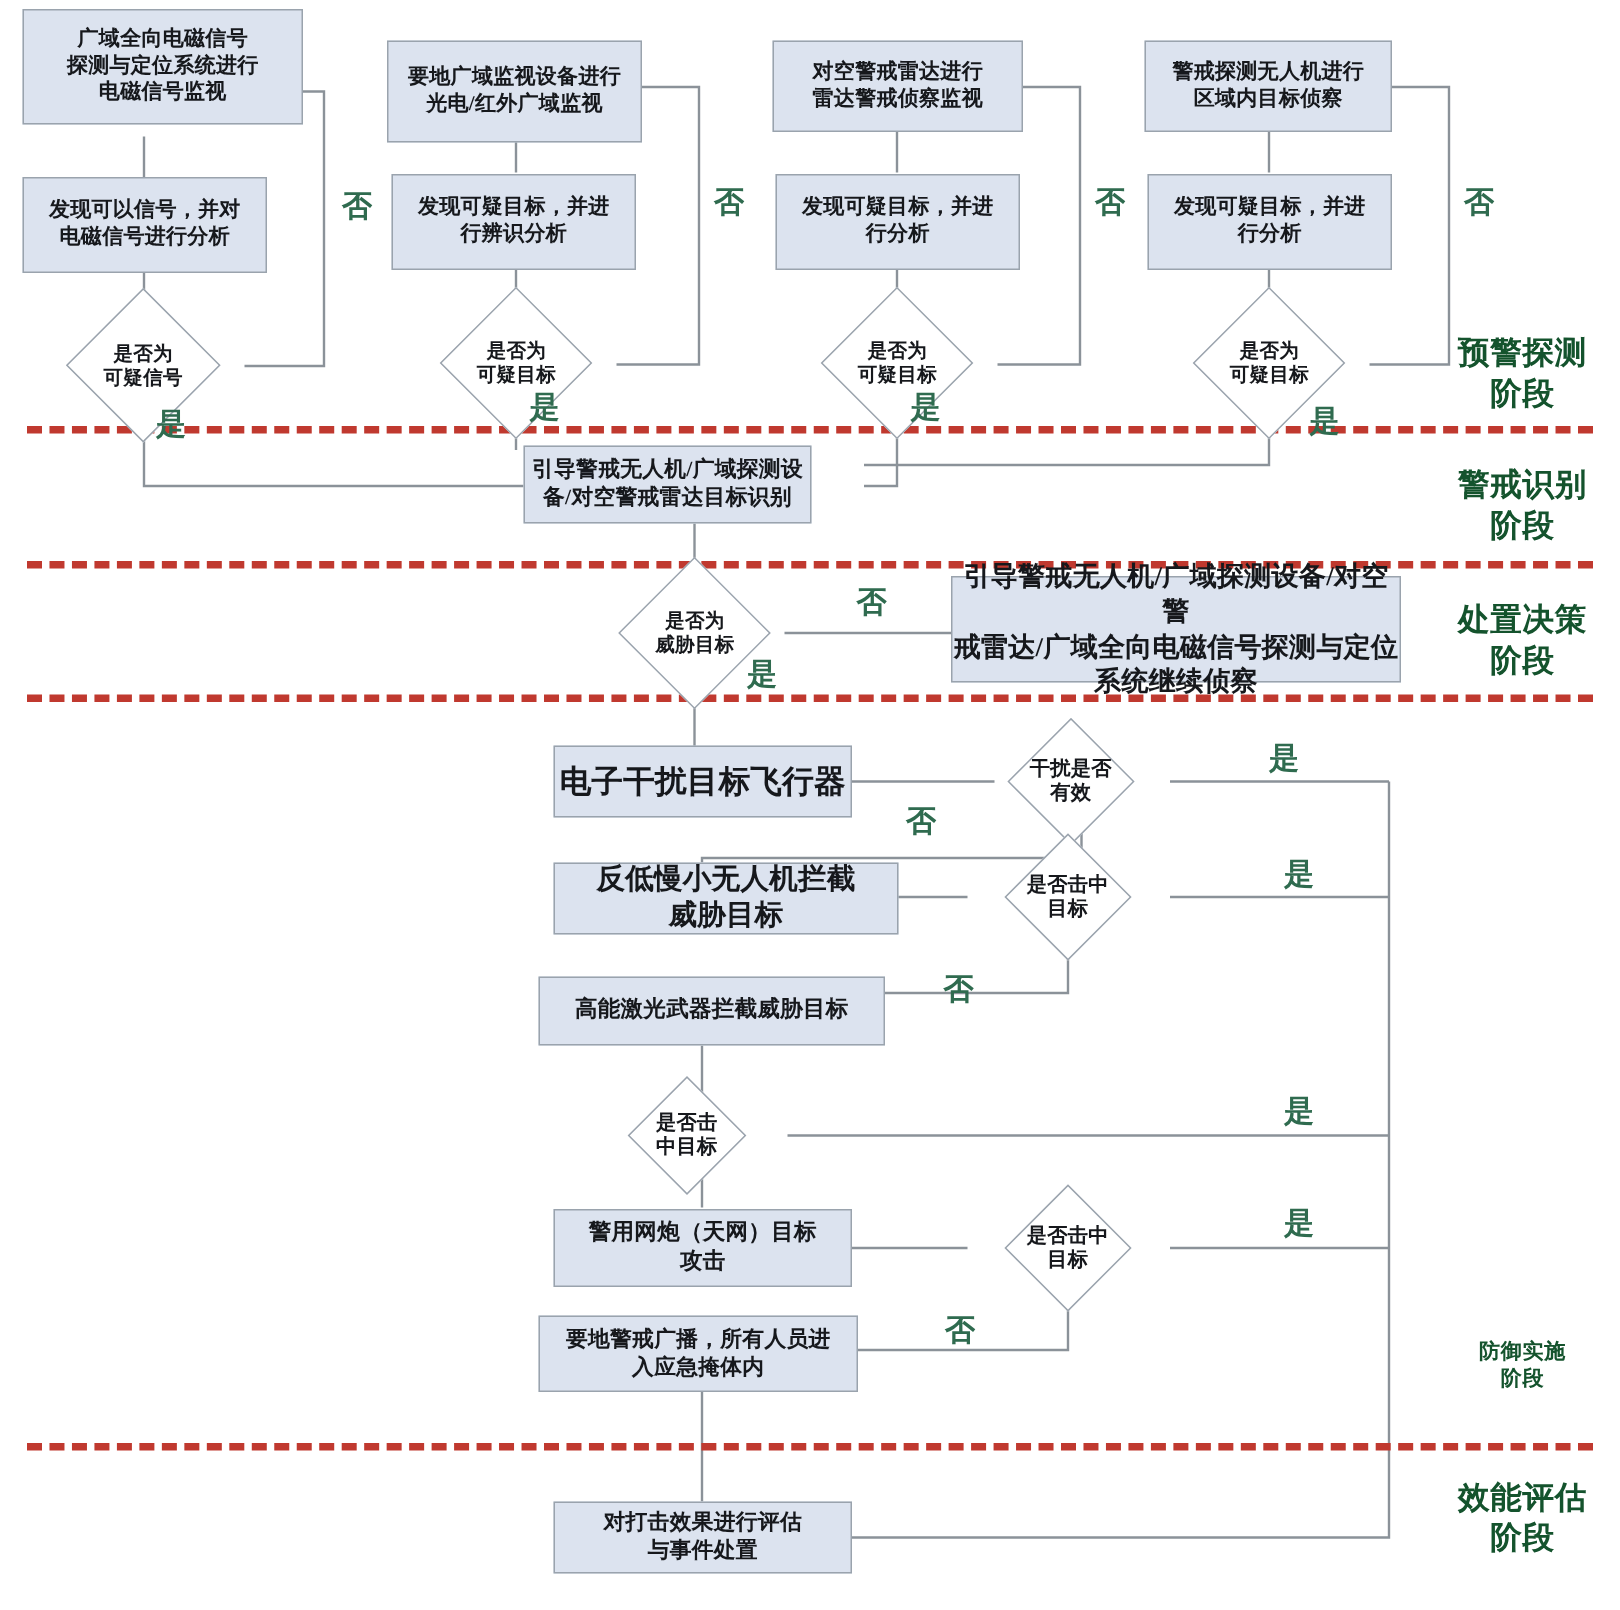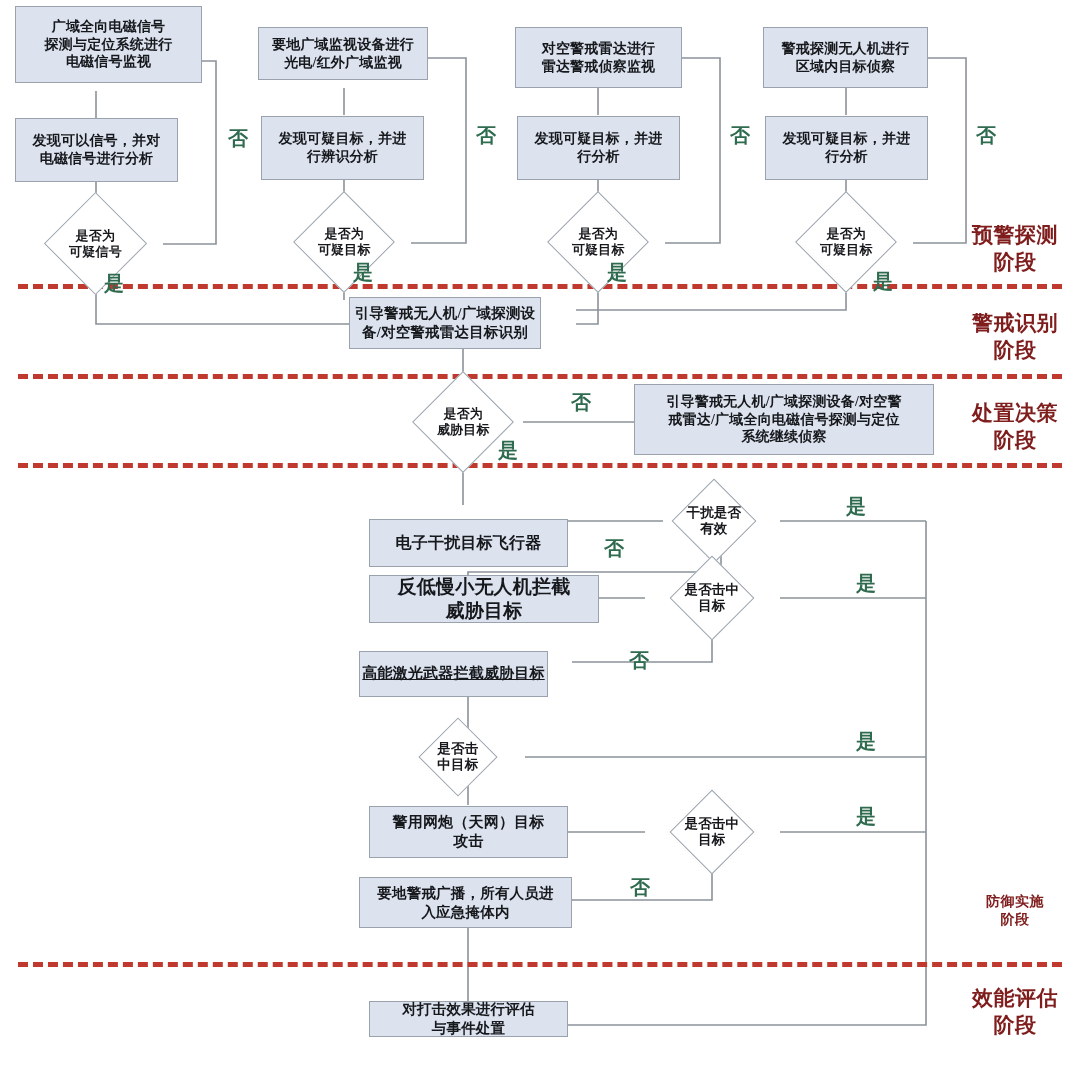--- a/index.html
+++ b/index.html
@@ -38,21 +38,21 @@
 
   .edge-label{
     position:absolute;
     color:#2f6b4f;
     font-weight:700;
     line-height:1;
     white-space:nowrap;
   }
   .stage-label{
     position:absolute;
-    color:#7f1d1d;
+    color:#14532d;
     font-weight:700;
     text-align:center;
     line-height:1.3;
     white-space:pre-line;
     letter-spacing:.5px;
   }
   .divider{
     position:absolute;
     height:0;
     border-top:5px dashed #c0392f;
@@ -144,21 +144,21 @@
 电磁信号监视</div>
   <div class="node" style="left:15px;top:118px;width:163px;height:64px;font-size:14px;">发现可以信号，并对
 电磁信号进行分析</div>
   <div class="dia" style="left:59px;top:207px;width:73px;height:73px;">
     <span style="font-size:13px;">是否为
 可疑信号</span>
   </div>
   <div class="edge-label" style="left:228px;top:128px;font-size:20px;">否</div>
   <div class="edge-label" style="left:104px;top:273px;font-size:20px;">是</div>
 
-  <div class="node" style="left:258px;top:27px;width:170px;height:53px;font-size:14px;">要地广域监视设备进行
+  <div class="node" style="left:258px;top:27px;width:170px;height:68px;font-size:14px;">要地广域监视设备进行
 光电/红外广域监视</div>
   <div class="node" style="left:261px;top:116px;width:163px;height:64px;font-size:14px;">发现可疑目标，并进
 行辨识分析</div>
   <div class="dia" style="left:308px;top:206px;width:72px;height:72px;">
     <span style="font-size:13px;">是否为
 可疑目标</span>
   </div>
   <div class="edge-label" style="left:476px;top:125px;font-size:20px;">否</div>
   <div class="edge-label" style="left:353px;top:262px;font-size:20px;">是</div>
 
@@ -186,52 +186,52 @@
 
   <div class="node" style="left:349px;top:297px;width:192px;height:52px;font-size:14.5px;">引导警戒无人机/广域探测设
 备/对空警戒雷达目标识别</div>
 
   <div class="dia" style="left:427px;top:386px;width:72px;height:72px;">
     <span style="font-size:13px;">是否为
 威胁目标</span>
   </div>
   <div class="edge-label" style="left:571px;top:392px;font-size:20px;">否</div>
   <div class="edge-label" style="left:498px;top:440px;font-size:20px;">是</div>
-  <div class="node" style="left:634px;top:384px;width:300px;height:71px;font-size:14px;">引导警戒无人机/广域探测设备/对空警
+  <div class="node" style="left:634px;top:384px;width:300px;height:71px;font-size:18px;">引导警戒无人机/广域探测设备/对空警
 戒雷达/广域全向电磁信号探测与定位
 系统继续侦察</div>
 
-  <div class="node" style="left:369px;top:519px;width:199px;height:48px;font-size:16px;">电子干扰目标飞行器</div>
+  <div class="node" style="left:369px;top:497px;width:199px;height:48px;font-size:21px;">电子干扰目标飞行器</div>
   <div class="dia" style="left:684px;top:491px;width:60px;height:60px;">
     <span style="font-size:13.5px;">干扰是否有效</span>
   </div>
   <div class="edge-label" style="left:846px;top:496px;font-size:20px;">是</div>
   <div class="edge-label" style="left:604px;top:538px;font-size:20px;">否</div>
 
   <div class="node" style="left:369px;top:575px;width:230px;height:48px;font-size:19px;">反低慢小无人机拦截
 威胁目标</div>
   <div class="dia" style="left:682px;top:568px;width:60px;height:60px;">
     <span style="font-size:13.5px;">是否击中目标</span>
   </div>
   <div class="edge-label" style="left:856px;top:573px;font-size:20px;">是</div>
   <div class="edge-label" style="left:629px;top:650px;font-size:20px;">否</div>
 
-  <div class="node" style="left:359px;top:651px;width:189px;height:46px;font-size:15px;text-decoration:underline;">高能激光武器拦截威胁目标</div>
+  <div class="node" style="left:359px;top:651px;width:231px;height:46px;font-size:15px;">高能激光武器拦截威胁目标</div>
   <div class="dia" style="left:430px;top:729px;width:56px;height:56px;">
     <span style="font-size:13.5px;">是否击中目标</span>
   </div>
   <div class="edge-label" style="left:856px;top:731px;font-size:20px;">是</div>
 
   <div class="node" style="left:369px;top:806px;width:199px;height:52px;font-size:15px;">警用网炮（天网）目标
 攻击</div>
   <div class="dia" style="left:682px;top:802px;width:60px;height:60px;">
     <span style="font-size:13.5px;">是否击中目标</span>
   </div>
   <div class="edge-label" style="left:856px;top:806px;font-size:20px;">是</div>
   <div class="edge-label" style="left:630px;top:877px;font-size:20px;">否</div>
 
   <div class="node" style="left:359px;top:877px;width:213px;height:51px;font-size:14.5px;">要地警戒广播，所有人员进
 入应急掩体内</div>
 
-  <div class="node" style="left:369px;top:1001px;width:199px;height:36px;font-size:14.5px;">对打击效果进行评估
+  <div class="node" style="left:369px;top:1001px;width:199px;height:48px;font-size:14.5px;">对打击效果进行评估
 与事件处置</div>
 
 </div>
 
 </body></html>

